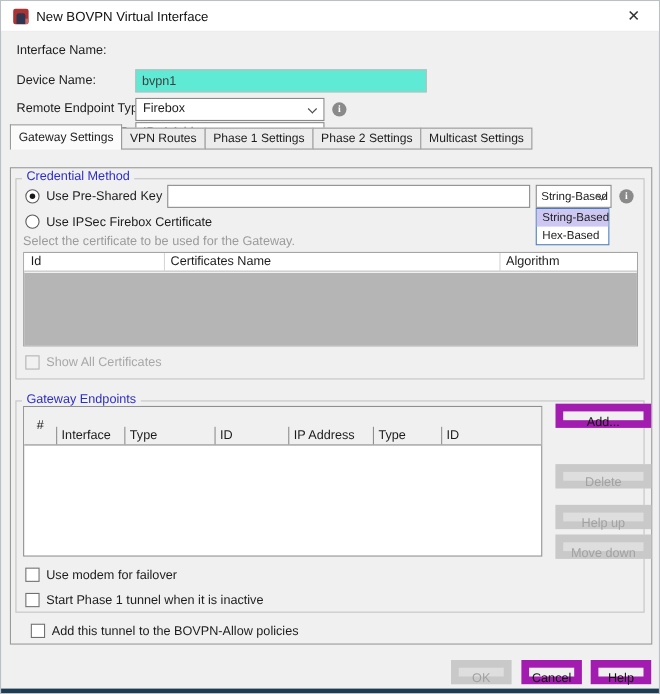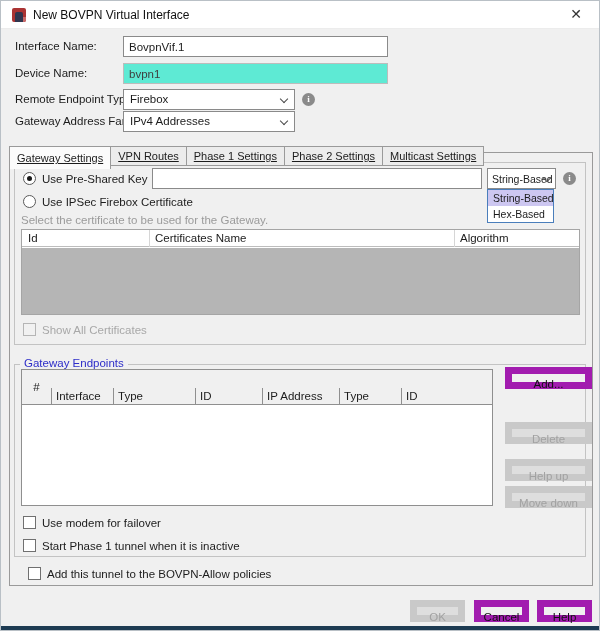--- a/index.html
+++ b/index.html
@@ -32,21 +32,21 @@
   .combo { position:absolute; height:21px; background:#fff; border:1px solid #8a8a8a; }
   .combo .val { position:absolute; left:6px; top:3px; white-space:nowrap; overflow:hidden; }
   .chev { position:absolute; right:7px; top:6px; width:6px; height:6px;
           border-right:1px solid #4a4a4a; border-bottom:1px solid #4a4a4a; transform:rotate(45deg); }
 
   .info-icon { position:absolute; width:13px; height:13px; border-radius:50%; background:#8a8a8a; }
   .info-icon::after { content:"i"; position:absolute; left:0; top:0; width:13px; height:13px;
           color:#fff; font:bold 9px/13px "Liberation Serif", serif; text-align:center; }
 
   
-  .tabs { position:absolute; left:8px; top:145px; display:flex; z-index:3;text-decoration:underline; }
+  .tabs { position:absolute; left:8px; top:112px; display:flex; align-items:flex-end; z-index:3; }
   .tab { height:20px; line-height:19px; padding:0 7px; font-size:11px; background:#ececec;
          border:1px solid #9a9a9a; margin-left:-1px; white-space:nowrap; cursor:pointer; }
   .tab.active { height:23px; line-height:22px; background:#fbfbfb; border-bottom:none;
                 margin-left:0; z-index:4; position:relative; }
 
   .tab-panel { position:absolute; left:8px; top:151px; width:584px; height:434px;
                border:1px solid #9a9a9a; background:#f0f0f0; }
 
   
   .groupbox { position:absolute; border:1px solid #c3c3c3; }
@@ -108,21 +108,20 @@
 
 <div class="dialog">
 
   <div class="titlebar">
     <span class="app-icon"></span>
     <span class="win-title">New BOVPN Virtual Interface</span>
     <span class="close-btn">✕</span>
   </div>
 
   <span class="form-label" style="top:39px">Interface Name:</span>
-  <input class="text-input" style="top: 35px;" value="BovpnVif.1">
 
   <span class="form-label" style="top:66px">Device Name:</span>
   <input class="text-input disabled" style="top: 62px;" disabled="" value="bvpn1">
 
   <span class="form-label" style="top:92px">Remote Endpoint Type:</span>
   <div class="combo" style="left:122px; top:88px; width:172px">
     <span class="val">Firebox</span>
     <span class="chev"></span>
   </div>
   <span class="info-icon" style="left:301px; top:92px"></span>

